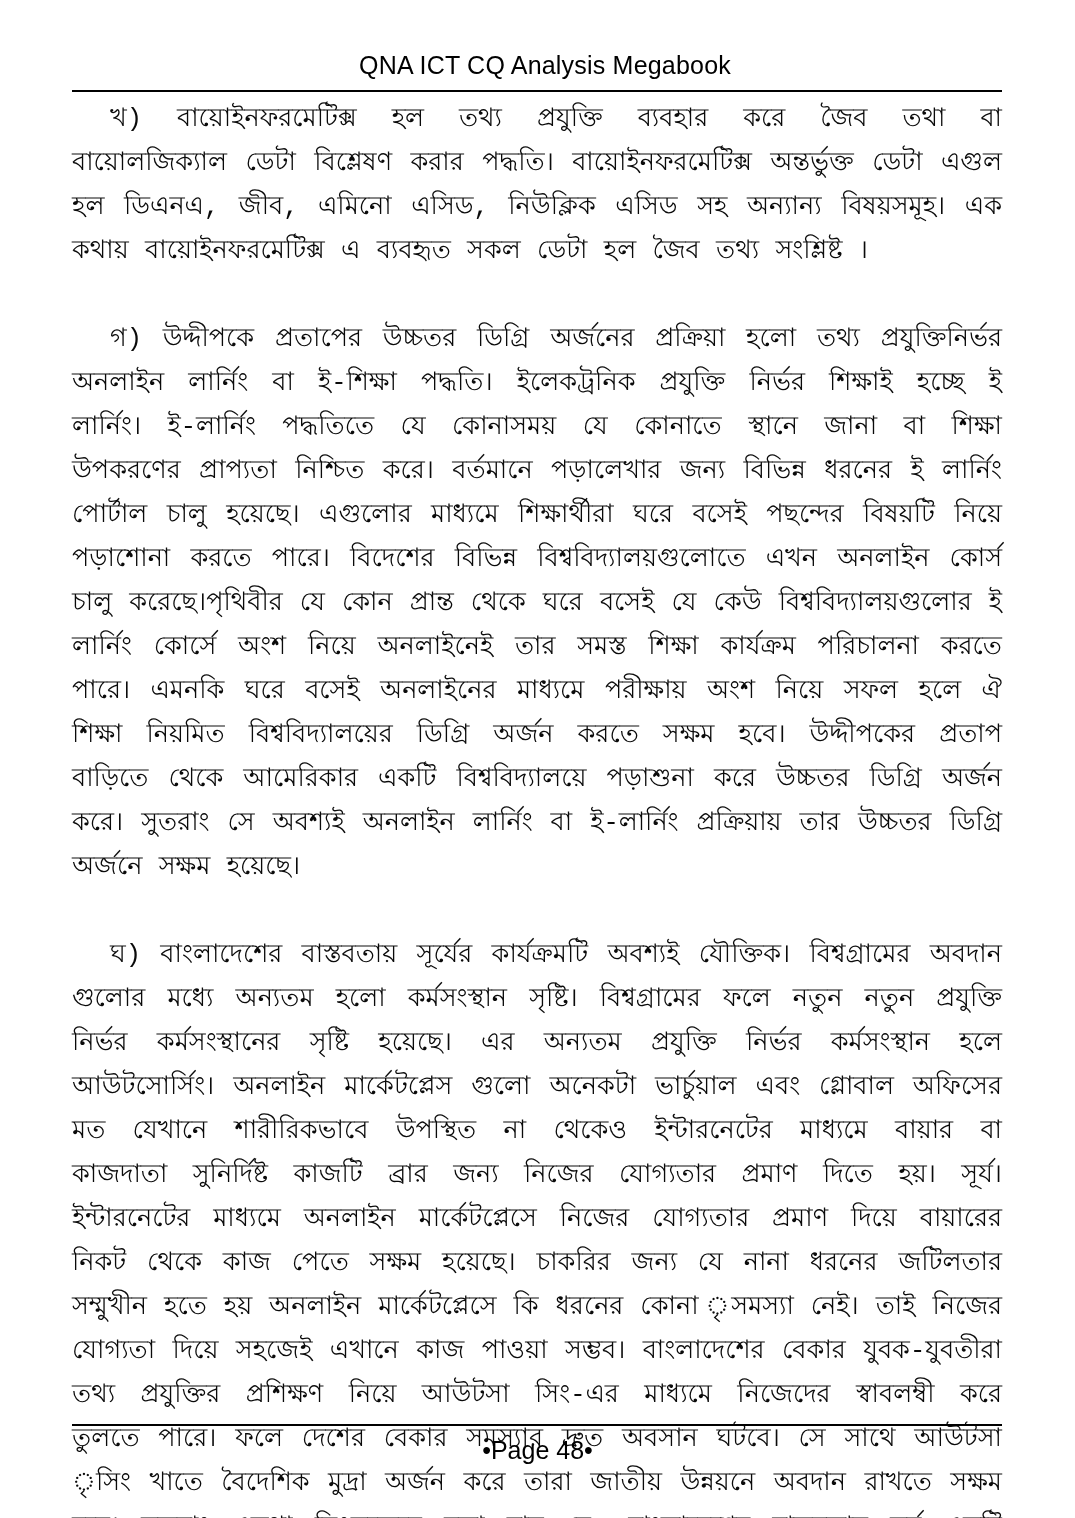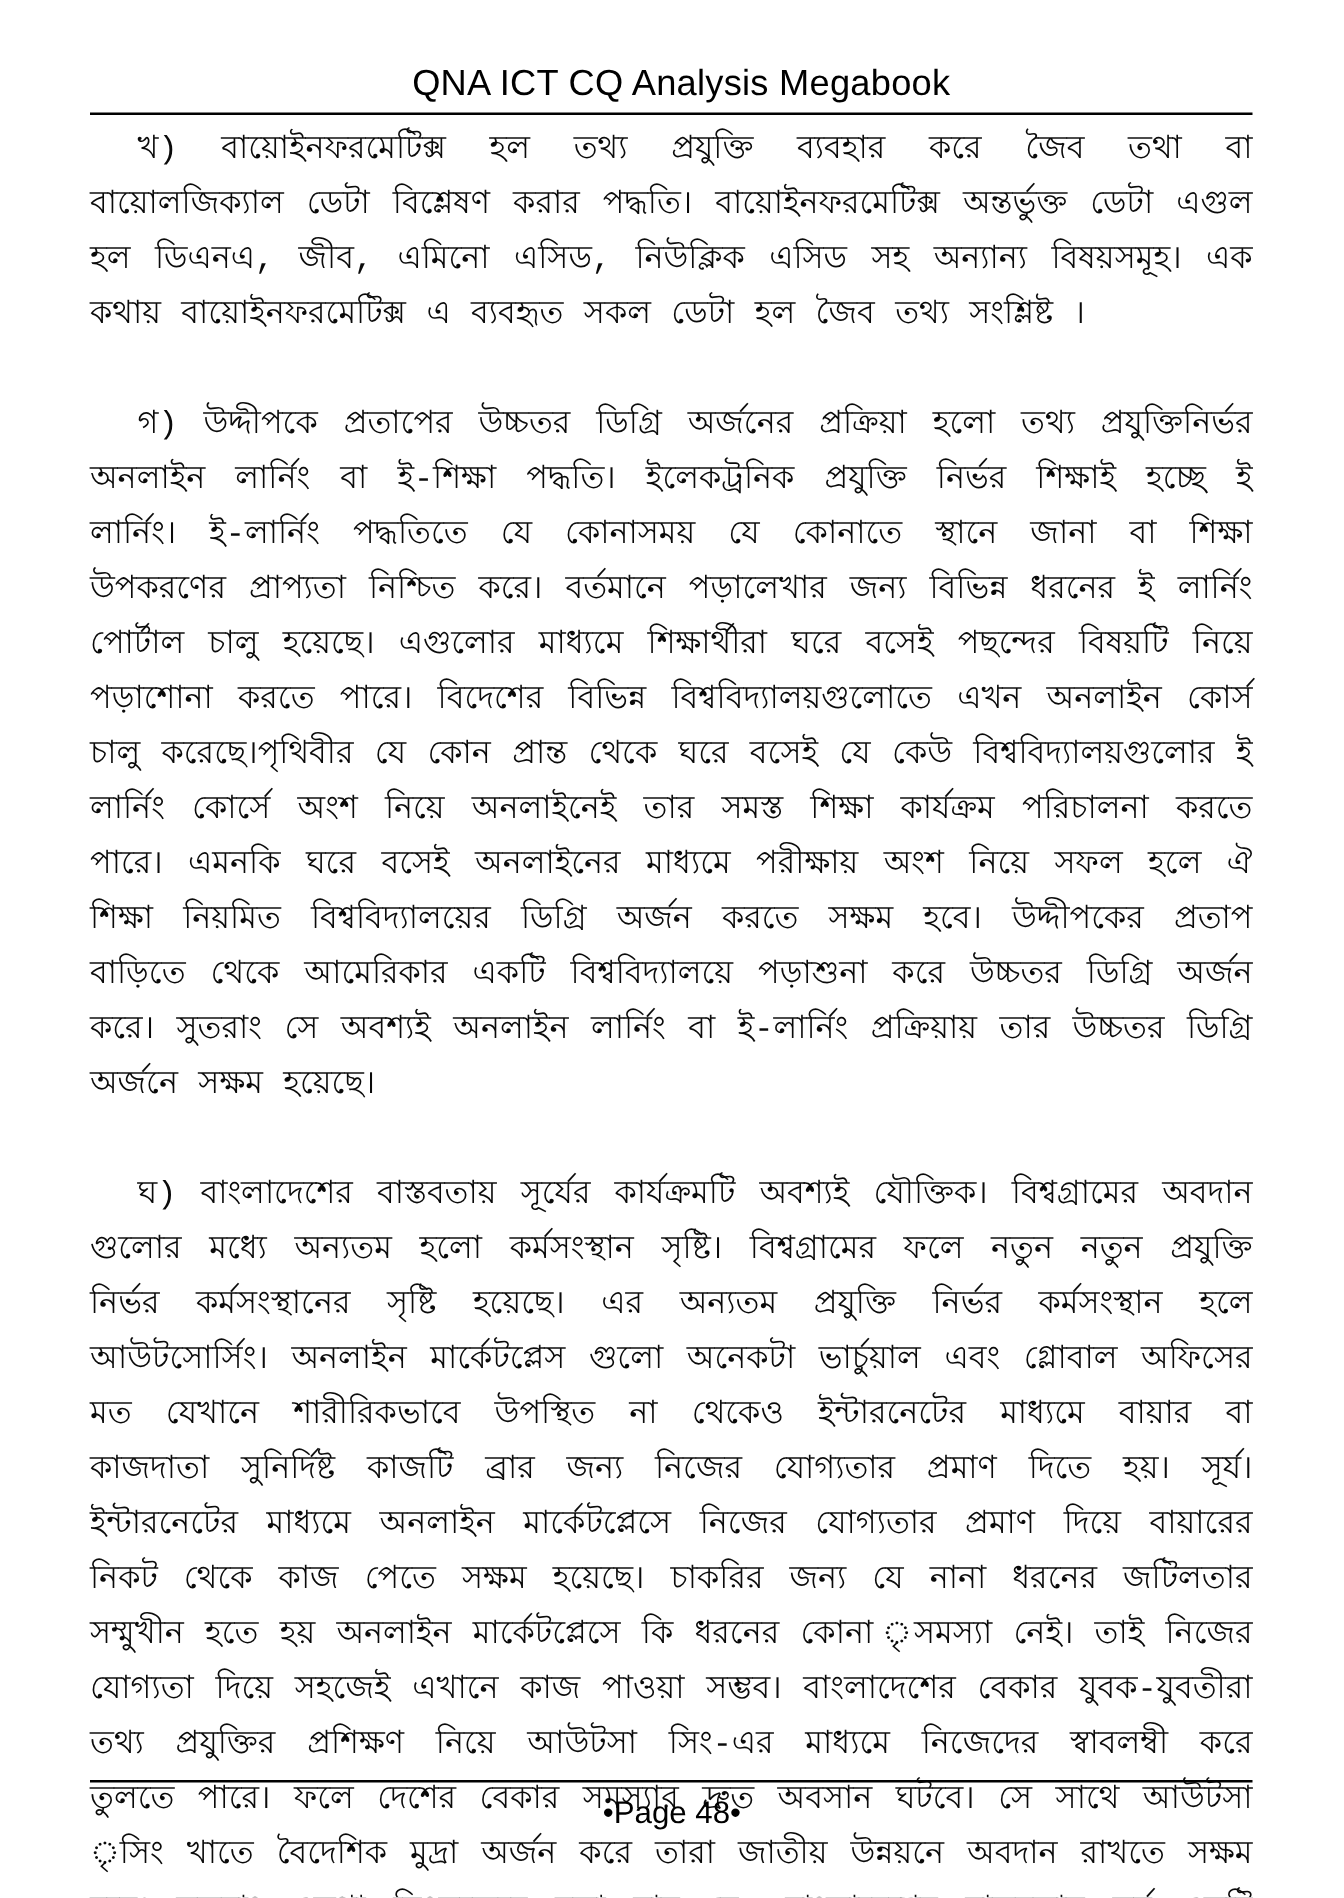--- a/index.html
+++ b/index.html
@@ -23,21 +23,21 @@
   .header {
     position: absolute;
     left: 0;
     top: 0;
     width: 1075px;
     padding-top: 52px;
     text-align: center;
   }
   .header-title {
     font-family: "Liberation Sans", sans-serif;
-    font-size: 29px;
+    font-size: 25px;
     font-weight: 400;
     color: #000000;
     letter-spacing: 0.2px;
     line-height: 1.1;
     margin-left: 15px;
   }
   .header-rule {
     position: absolute;
     left: 72px;
     top: 90px;

